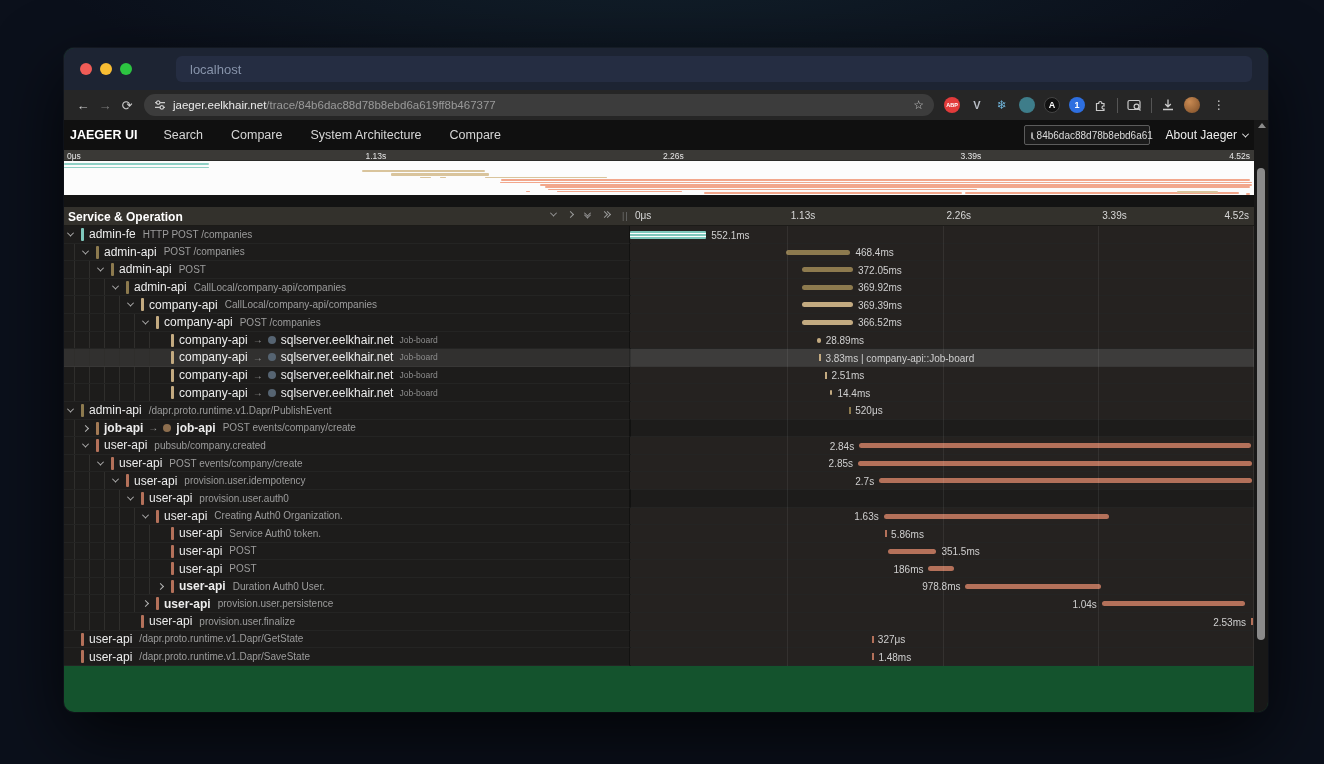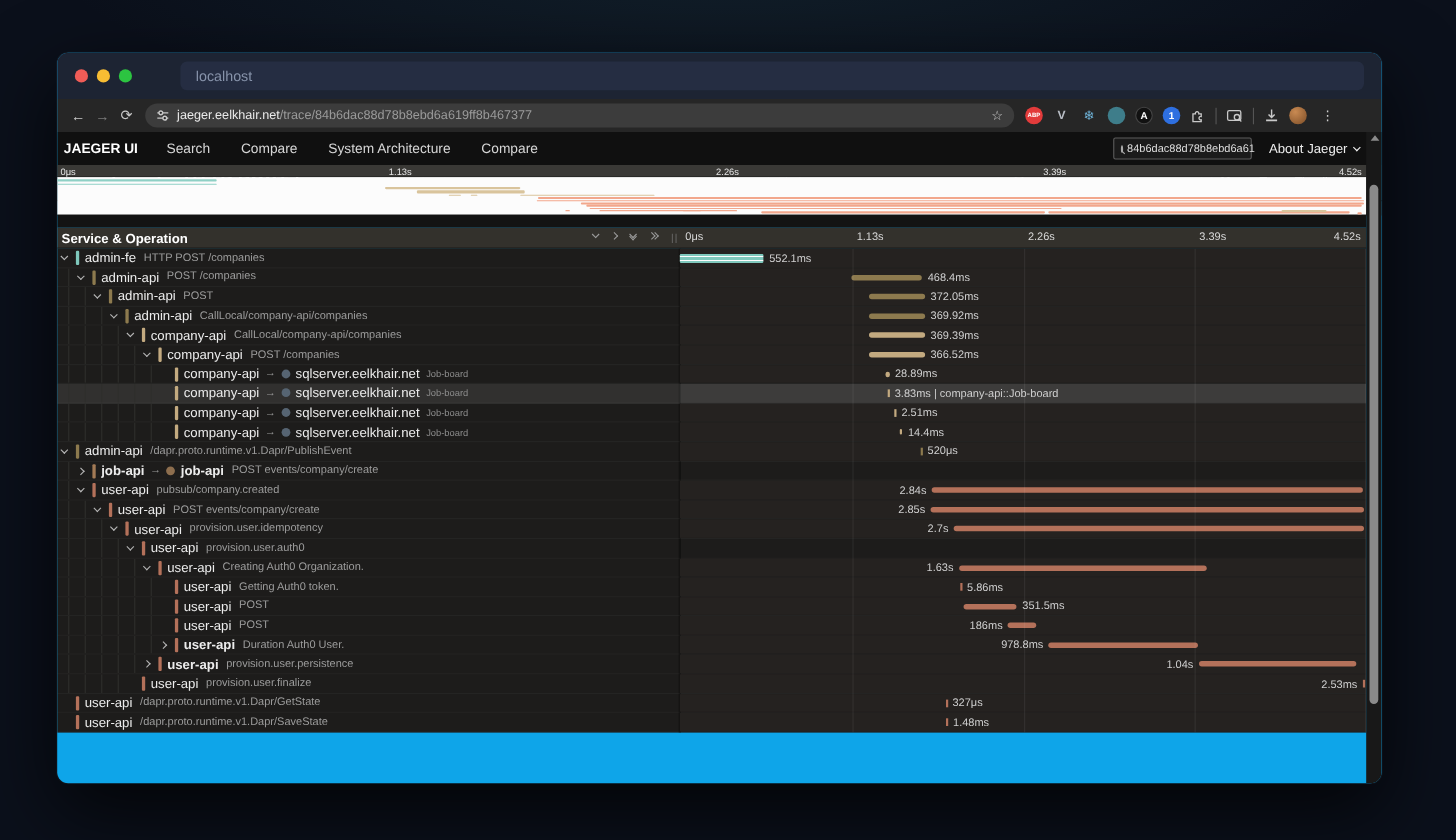--- a/index.html
+++ b/index.html
@@ -3,22 +3,22 @@
 <meta charset="utf-8">
 <style>
   * { margin:0; padding:0; box-sizing:border-box; }
   html,body { width:1324px; height:764px; overflow:hidden; }
   body {
     font-family:"Liberation Sans","DejaVu Sans",sans-serif;
     background: radial-gradient(900px 260px at 50% -60px, rgba(45,95,105,.22), transparent 70%), #0b101b;
     position:relative; color:#ddd;
   }
   .window {
-    position:absolute; left:52px; top:48px; width:1204px; height:664px;
-    border-radius:10px; overflow:hidden; background:#0ea5e9;
+    position:absolute; left:64px; top:48px; width:1204px; height:664px;
+    border-radius:10px; overflow:hidden; background:#14532d;
     box-shadow:0 25px 70px rgba(0,0,0,.75), 0 0 0 1px rgba(255,255,255,.05);
   }
   
   .titlebar { height:42px; background:#1d2433; display:flex; align-items:center; padding:0 16px; }
   .tl { width:12px; height:12px; border-radius:50%; margin-right:8px; }
   .tl.red{background:#f05c57;} .tl.yel{background:#f8bd33;} .tl.grn{background:#2cc441;}
   .addr { flex:1; margin-left:36px; height:26px; background:#252d42; border-radius:6px;
           display:flex; align-items:center; padding-left:14px; color:#8793aa; font-size:13px; }
   
   .toolbar { height:30px; background:#262626; display:flex; align-items:center; padding:0 8px; }
@@ -588,21 +588,21 @@
           <div class="ncell">
             <span class="guide" style="left: 10px;"></span>
             <span class="guide" style="left: 25px;"></span>
             <span class="guide" style="left: 40px;"></span>
             <span class="guide" style="left: 55px;"></span>
             <span class="guide" style="left: 70px;"></span>
             <span class="guide" style="left: 85px;"></span>
             <span class="strip" style="left: 107px; background: rgb(180, 113, 90);"></span>
             <span class="ntext" style="left: 115px;">
               <span class="svc">user-api</span>
-              <span class="op">Getting Auth0 token.</span>
+              <span class="op">Service Auth0 token.</span>
             </span>
           </div>
           <div class="bcell">
             <span class="bar tick" style="left: 40.885%; width: 0.16%; background: rgb(180, 113, 90);"></span>
             <span class="blab" style="left: calc(41.045% + 5px);">5.86ms</span>
           </div>
         </div>
         <div class="row">
           <div class="ncell">
             <span class="guide" style="left: 10px;"></span>

